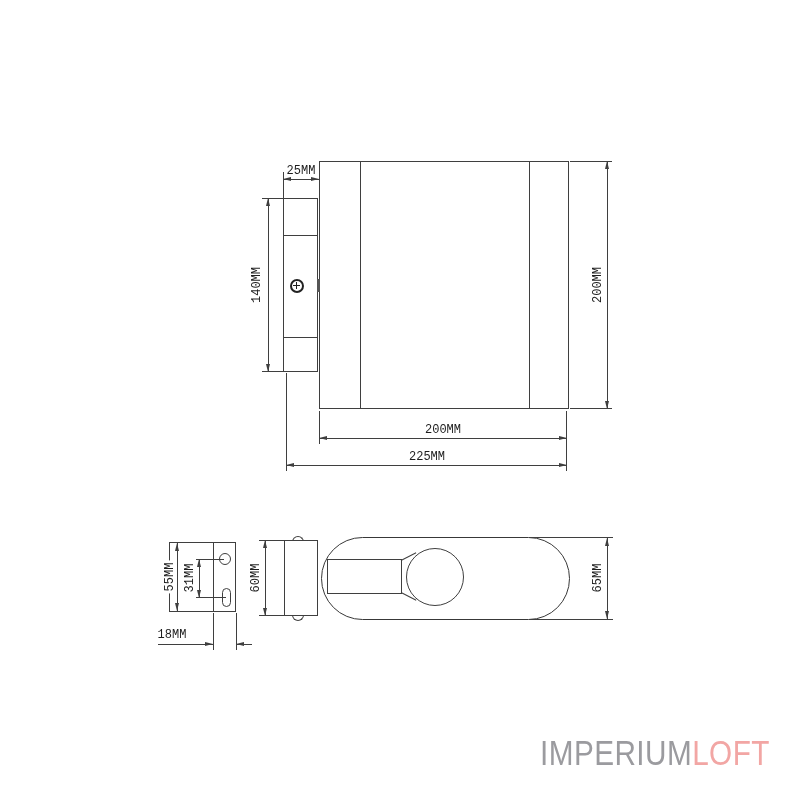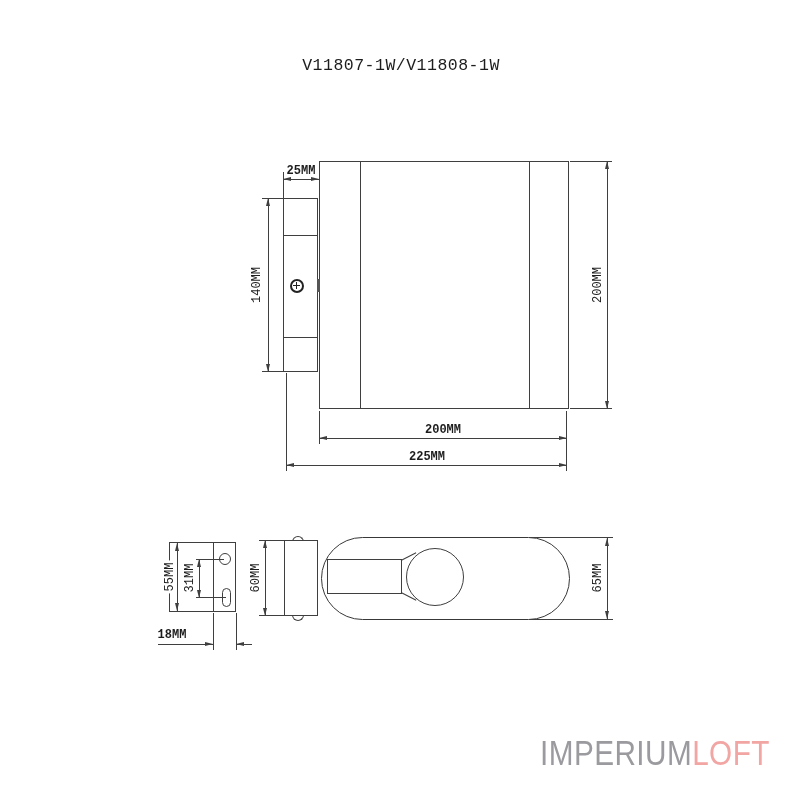--- a/index.html
+++ b/index.html
@@ -4,21 +4,21 @@
 <style>
   html,body{margin:0;padding:0;background:#fff;}
   *{box-sizing:border-box;}
   .stage{position:relative;width:800px;height:800px;background:#ffffff;
          font-family:"Liberation Mono",monospace;color:#1d1d1d;overflow:hidden;}
   .ln{position:absolute;background:#3f3f3f;}
   .hl{height:1px;}
   .vl{width:1px;}
   .box{position:absolute;border:1.2px solid #3f3f3f;background:#fff;}
   .dim{position:absolute;font-size:12px;white-space:nowrap;color:#1d1d1d;line-height:1;}
-  .dim.c{transform:translate(-50%,-50%);font-weight:bold;}
+  .dim.c{transform:translate(-50%,-50%);}
   .dim.v{transform:translate(-50%,-50%) rotate(-90deg);background:#fff;padding:0 2px;}
   .ah{position:absolute;width:0;height:0;}
   .ah.l{border-top:2.5px solid transparent;border-bottom:2.5px solid transparent;border-right:8px solid #3f3f3f;}
   .ah.r{border-top:2.5px solid transparent;border-bottom:2.5px solid transparent;border-left:8px solid #3f3f3f;}
   .ah.u{border-left:2.5px solid transparent;border-right:2.5px solid transparent;border-bottom:8px solid #3f3f3f;}
   .ah.d{border-left:2.5px solid transparent;border-right:2.5px solid transparent;border-top:8px solid #3f3f3f;}
   .title{position:absolute;left:250px;top:56px;width:302px;text-align:center;
          font-size:16.5px;letter-spacing:0.5px;color:#1d1d1d;}
   .screw{position:absolute;left:290px;top:279px;width:14px;height:14px;border:2.6px solid #222;
          border-radius:50%;background:#fff;}
@@ -26,21 +26,20 @@
   .screw .cy{position:absolute;left:3.6px;top:1px;width:1.6px;height:6.8px;background:#222;}
   .logo{position:absolute;left:540px;top:733px;font-family:"Liberation Sans",sans-serif;
         font-size:35px;font-weight:300;letter-spacing:0.5px;transform:scaleX(0.85);
         transform-origin:left top;white-space:nowrap;}
 </style>
 </head>
 <body>
 
 <div class="stage">
 
-  <div class="title">V11807-1W/V11808-1W</div>
 
   <div>
 
     <div class="box" style="left:319px;top:161px;width:250px;height:248px;"></div>
     <div class="ln vl" style="left:360px;top:162px;height:246px;"></div>
     <div class="ln vl" style="left:529px;top:162px;height:246px;"></div>
 
     <div class="box" style="left:283px;top:198px;width:35px;height:174px;"></div>
     <div class="ln hl" style="left:284px;top:235px;width:33px;"></div>
     <div class="ln hl" style="left:284px;top:337px;width:33px;"></div>

